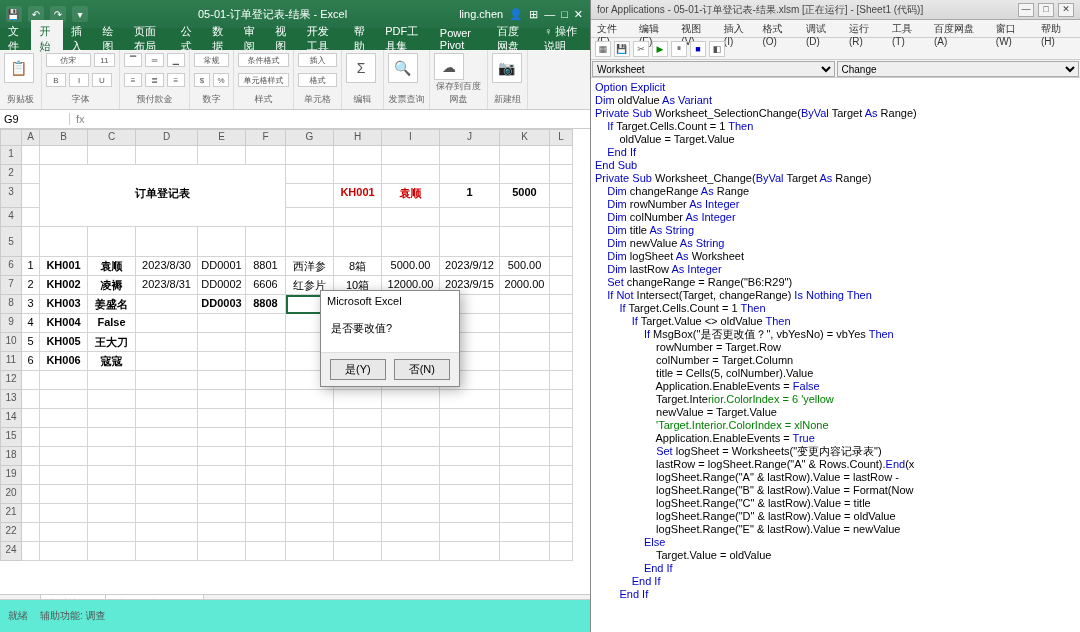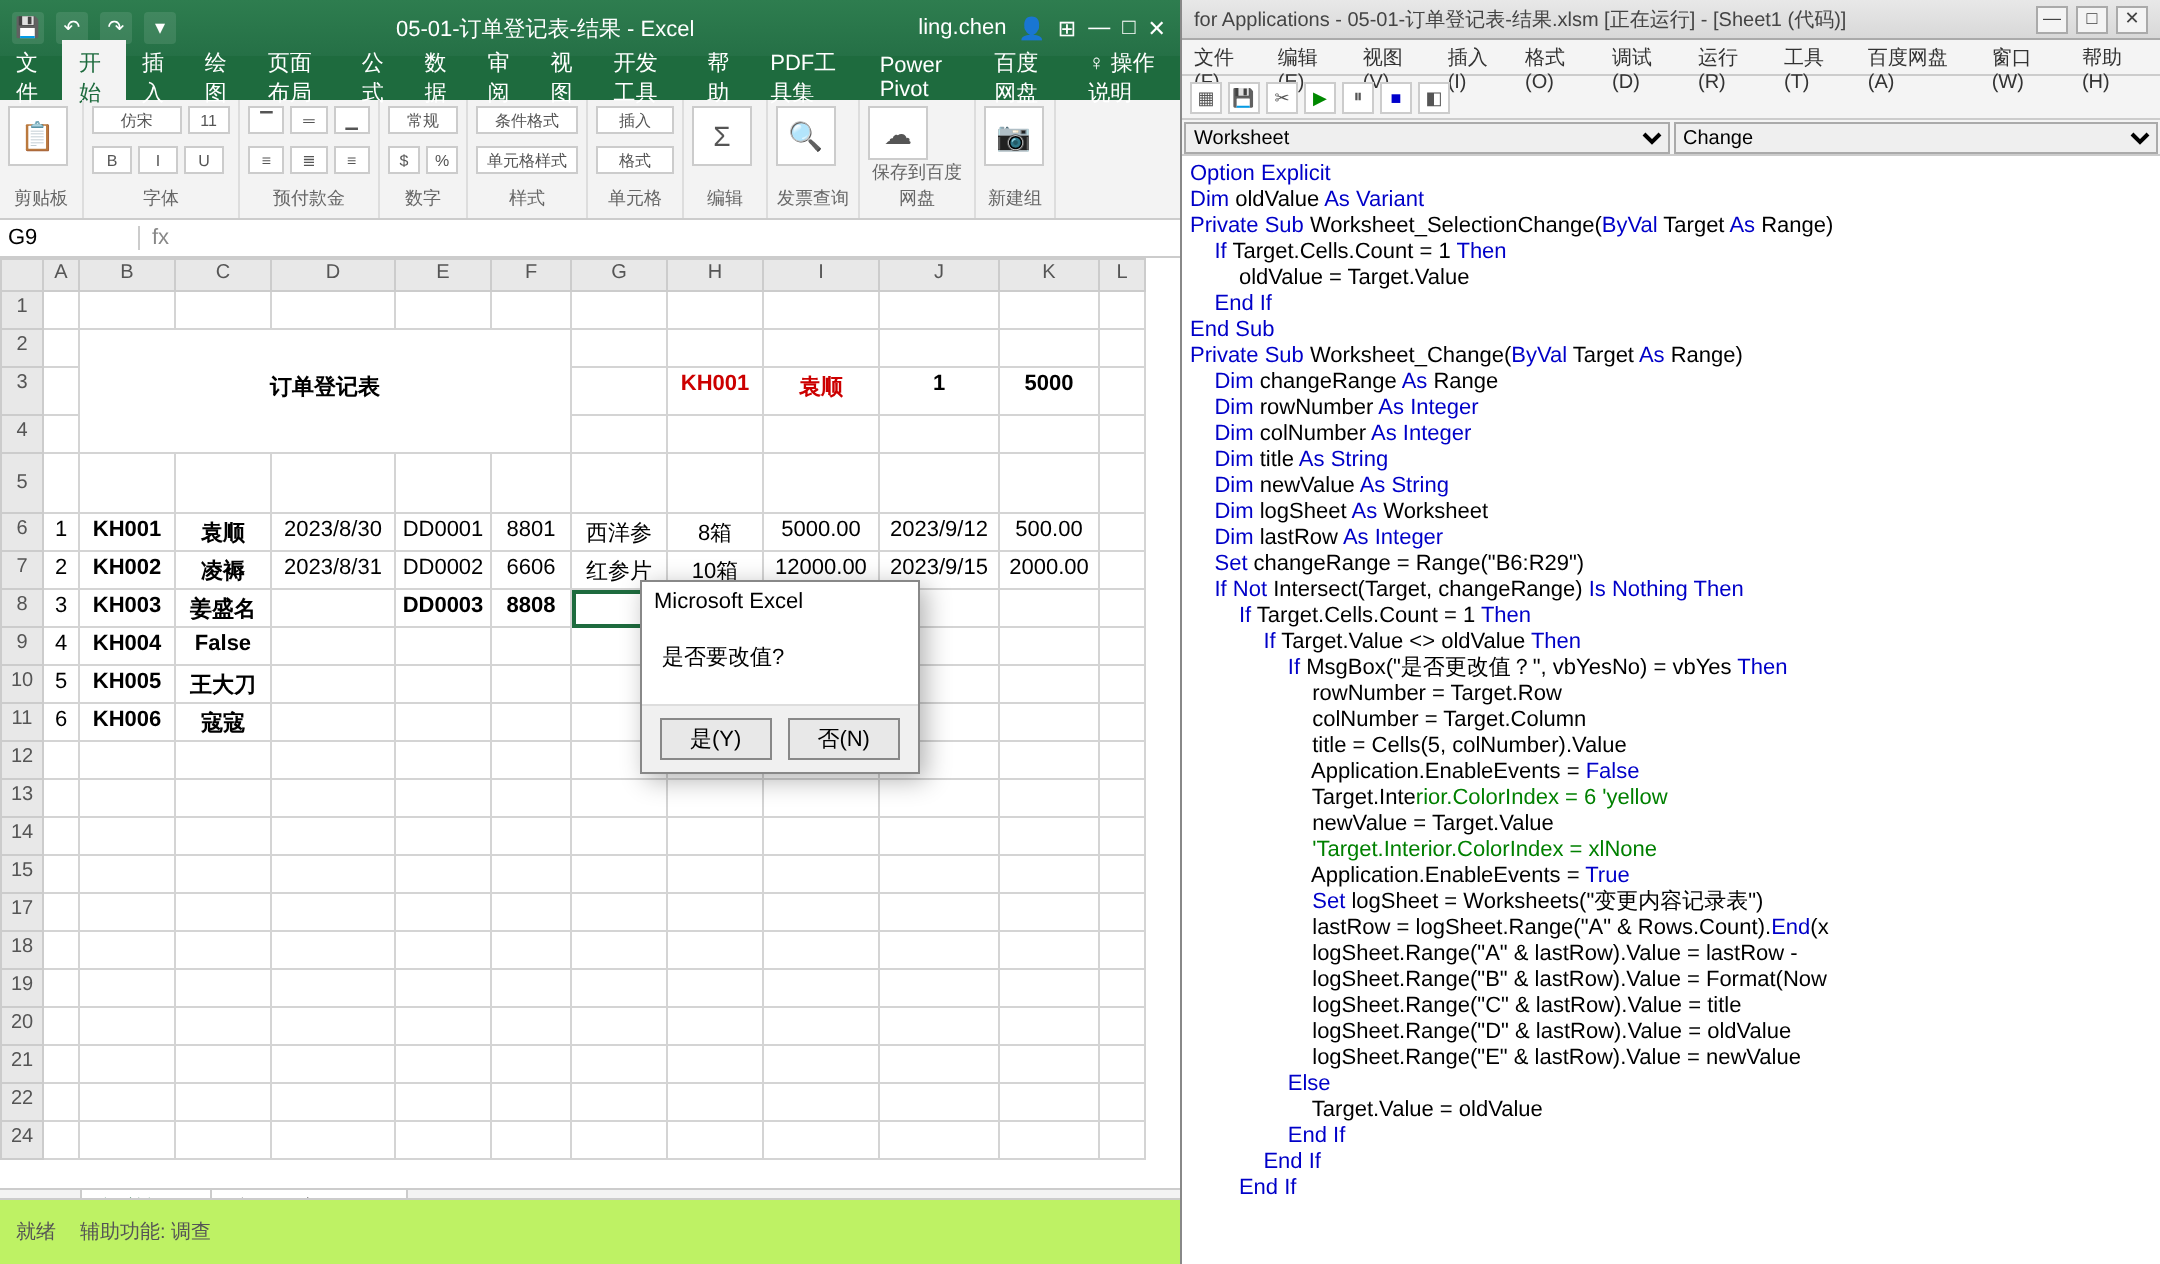--- a/index.html
+++ b/index.html
@@ -51,21 +51,21 @@
 .qvalb { text-align:center; font-weight:bold; }
 .tcell { text-align:center; }
 .yellow { background:#ffff00; font-weight:bold; }
 .bold { font-weight:bold; }
 
 
 .sheet-tabs { position:absolute; bottom:18px; left:0; right:0; height:20px; background:#f3f3f3; border-top:1px solid #ccc; display:flex; align-items:center; font-size:11px; padding-left:40px; }
 .sheet-tabs .st { padding:2px 10px; border:1px solid #ccc; background:#fff; margin-right:-1px; cursor:pointer; }
 .sheet-tabs .st.active { border-bottom-color:#fff; color:#1e6b3e; font-weight:bold;text-align:center; }
 
-.status-bar { position:absolute; bottom:0; left:0; right:0; height:32px; background:#bef264; border-top:1px solid #ccc; font-size:10px; color:#555; display:flex; align-items:center; padding:16px 8px; gap:12px; }
+.status-bar { position:absolute; bottom:0; left:0; right:0; height:32px; background:#5eead4; border-top:1px solid #ccc; font-size:10px; color:#555; display:flex; align-items:center; padding:16px 8px; gap:12px; }
 
 
 .msgbox { position:absolute; left:320px; top:290px; width:140px; background:#fff; border:1px solid #888; box-shadow:3px 3px 12px rgba(0,0,0,.3); font-size:11px; }
 .msgbox .mtitle { padding:4px 6px; font-size:11px; }
 .msgbox .mbody { padding:10px 10px 16px; }
 .msgbox .mbtns { padding:6px; background:#f0f0f0; display:flex; gap:8px; justify-content:center; border-top:1px solid #ddd; }
 .msgbox button { padding:2px 14px; font-size:11px; border:1px solid #888; background:#e8e8e8; cursor:pointer; }
 
 
 .vbe-title { height:20px; background:linear-gradient(#e8e8e8,#d8d8d8); border-bottom:1px solid #aaa; font-size:10px; color:#444; display:flex; align-items:center; padding:0 6px; justify-content:space-between; }
@@ -428,35 +428,20 @@
           <div class="cell" style="width:48px"></div>
           <div class="cell" style="width:40px"></div>
           <div class="cell" style="width:48px"></div>
           <div class="cell" style="width:48px"></div>
           <div class="cell" style="width:58px"></div>
           <div class="cell" style="width:60px"></div>
           <div class="cell" style="width:50px"></div>
           <div class="cell" style="width:23px"></div>
         </div>
         <div class="row">
-          <div class="rh">17</div>
-          <div class="cell" style="width:18px"></div>
-          <div class="cell" style="width:48px"></div>
-          <div class="cell" style="width:48px"></div>
-          <div class="cell" style="width:62px"></div>
-          <div class="cell" style="width:48px"></div>
-          <div class="cell" style="width:40px"></div>
-          <div class="cell" style="width:48px"></div>
-          <div class="cell" style="width:48px"></div>
-          <div class="cell" style="width:58px"></div>
-          <div class="cell" style="width:60px"></div>
-          <div class="cell" style="width:50px"></div>
-          <div class="cell" style="width:23px"></div>
-        </div>
-        <div class="row">
           <div class="rh">18</div>
           <div class="cell" style="width:18px"></div>
           <div class="cell" style="width:48px"></div>
           <div class="cell" style="width:48px"></div>
           <div class="cell" style="width:62px"></div>
           <div class="cell" style="width:48px"></div>
           <div class="cell" style="width:40px"></div>
           <div class="cell" style="width:48px"></div>
           <div class="cell" style="width:48px"></div>
           <div class="cell" style="width:58px"></div>

